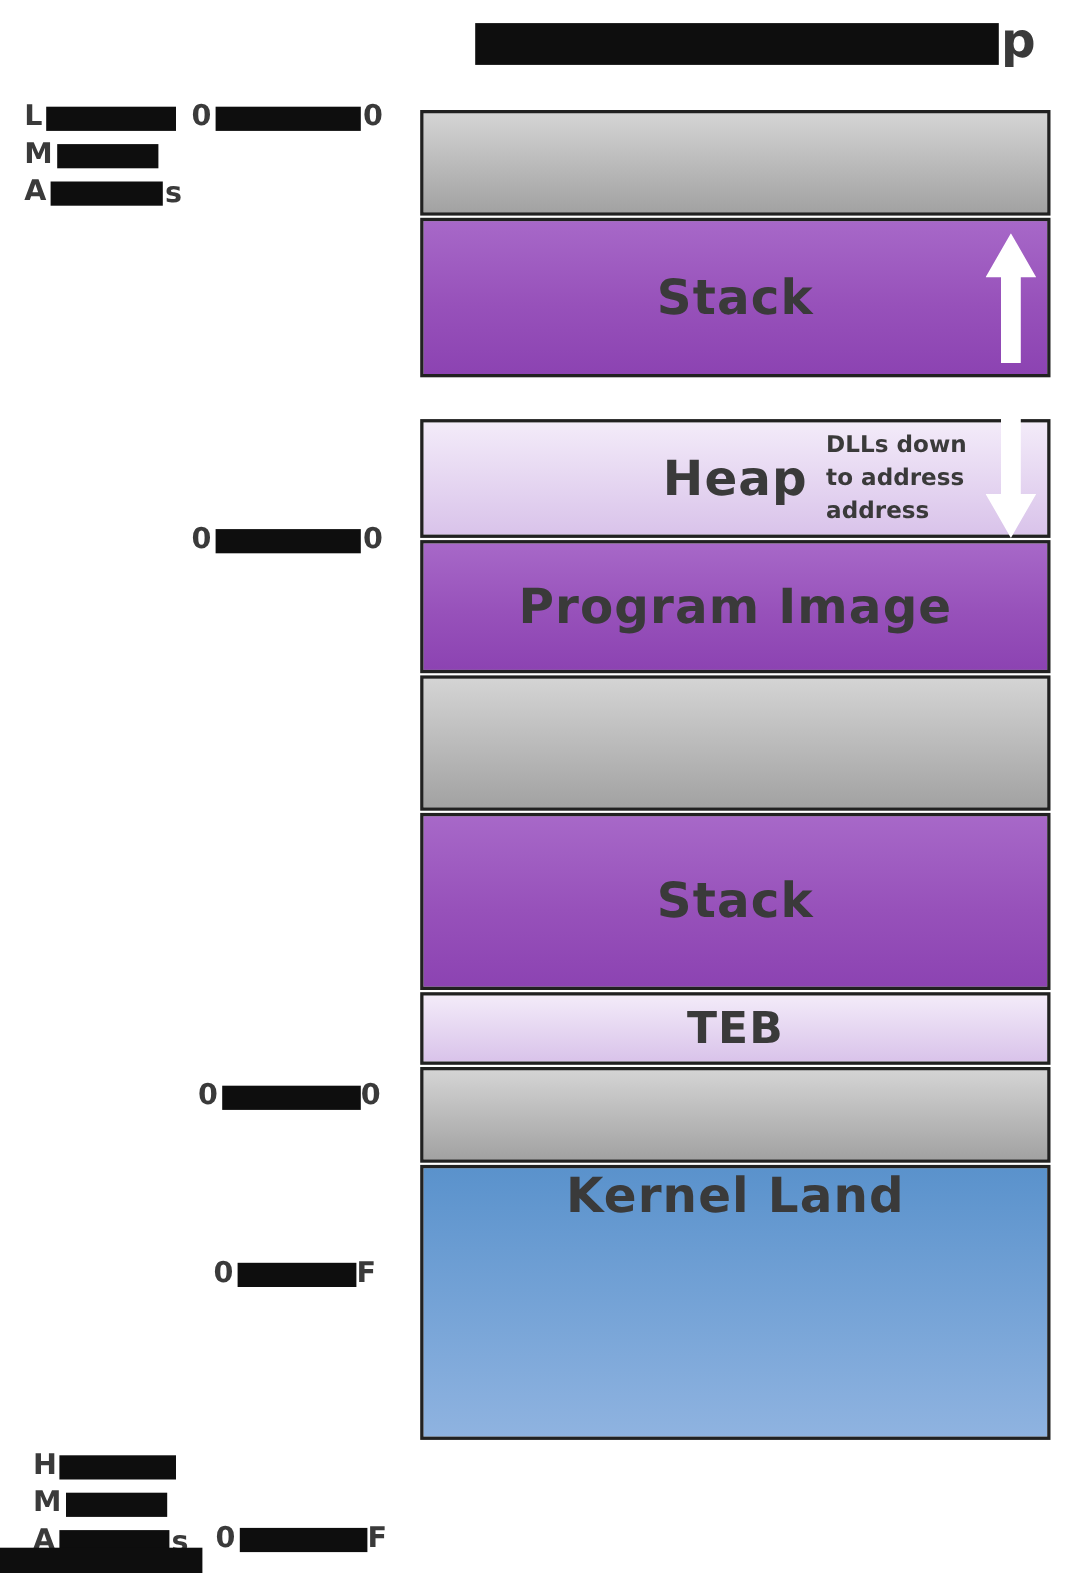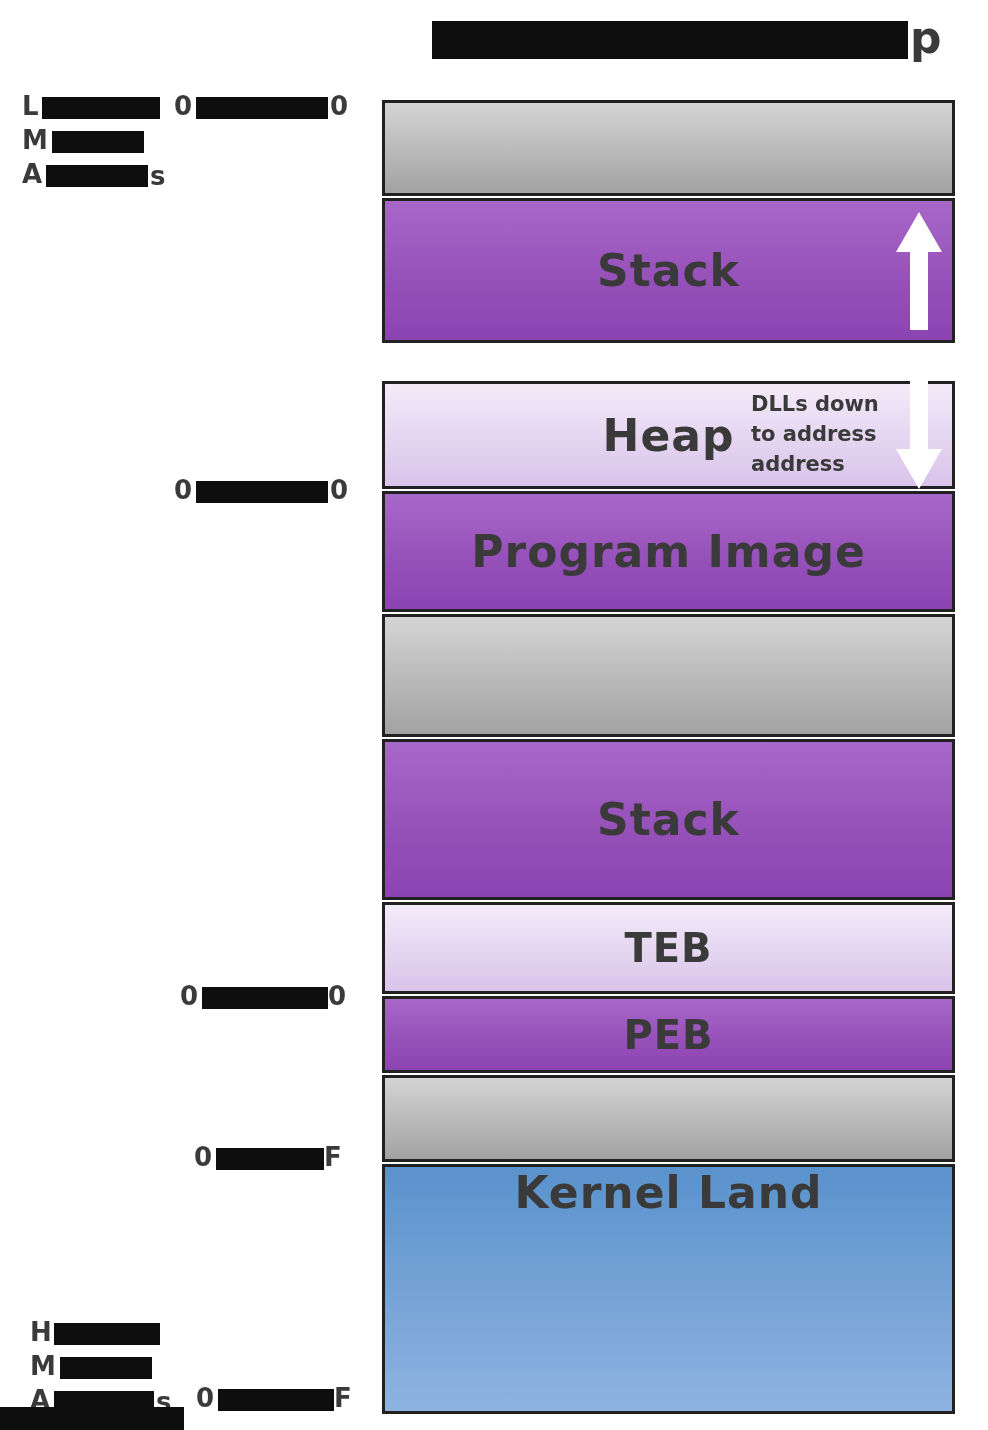--- a/index.html
+++ b/index.html
@@ -95,21 +95,21 @@
   .bg-blue {
     background: linear-gradient(180deg, var(--blue-top, #5a92cc), var(--blue-bottom, #8fb3e0));
   }
 
   .b-gray-top { height: 96px; }
   .b-stack    { height: 145px; }
   .b-heap     { height: 108px; margin-top: 36px; }
   .b-program  { height: 121px; }
   .b-gray-mid { height: 123px; }
   .b-dlls     { height: 161px; }
-  .b-teb      { height: 92px; }
+  .b-teb      { height: 66px; }
   .b-peb      { height: 77px; }
   .b-gray-low { height: 87px; }
   .b-kernel   { height: 250px; align-items: flex-start; }
 
   .grow-note {
     position: absolute;
     left: 366px;
     top: 50%;
     transform: translateY(-50%);
     font-weight: 700;
@@ -208,23 +208,20 @@
     <div class="block bg-gray b-gray-mid"></div>
 
     <div class="block bg-purple b-dlls">
       <span class="block-label">Stack</span>
     </div>
 
     <div class="block bg-lavender b-teb">
       <span class="block-label small">TEB</span>
     </div>
 
-    <div class="block bg-purple b-peb">
-      <span class="block-label small">PEB</span>
-    </div>
 
     <div class="block bg-gray b-gray-low"></div>
 
     <div class="block bg-blue b-kernel">
       <span class="block-label">Kernel Land</span>
     </div>
 
   </div>
 </div>
 

